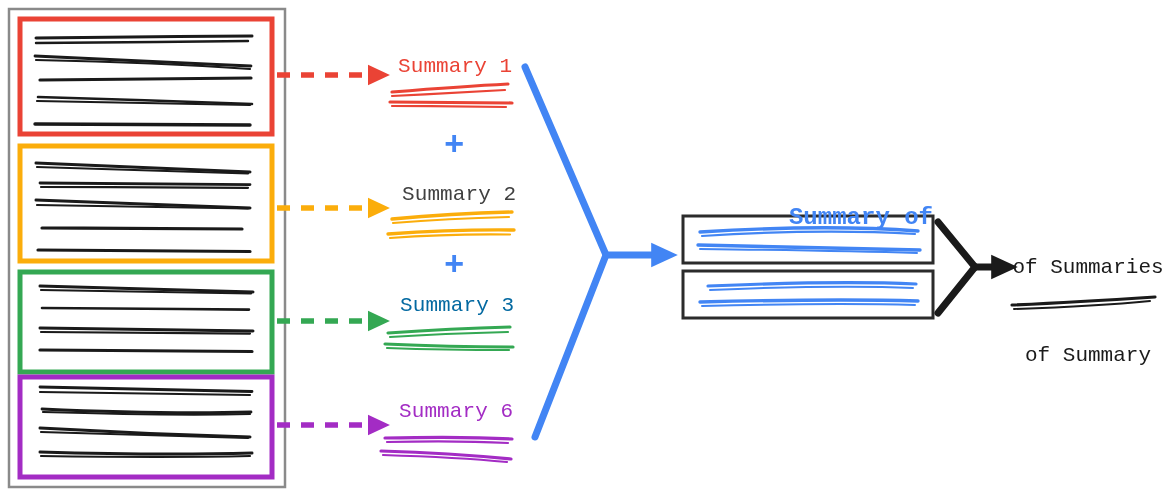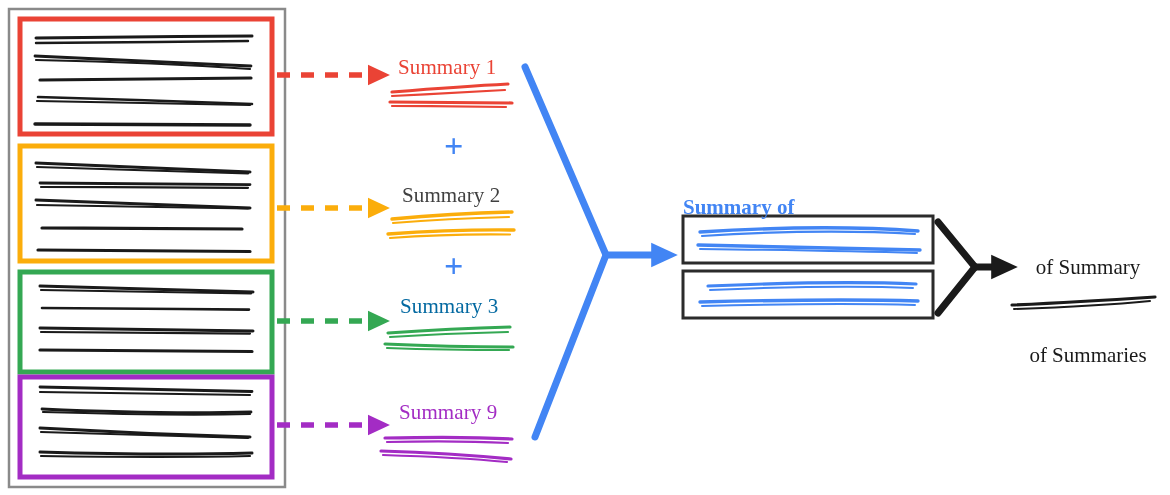--- a/index.html
+++ b/index.html
@@ -20,33 +20,33 @@
   }
   #canvas svg.layer {
     position: absolute;
     left: 0;
     top: 0;
     width: 1170px;
     height: 495px;
   }
   .label {
     position: absolute;
-    font-family: Liberation Serif, serif;
+    font-family: Liberation Mono, monospace;
     white-space: pre;
     line-height: 1.18;
   }
   .summary-label {
     font-size: 21px;
     font-weight: 400;
     letter-spacing: 0.1px;
   }
   .sos-title {
-    font-size: 21px;
+    font-size: 24px;
     font-weight: 700;
-    text-align: left;
+    text-align: right;
     line-height: 1.32;
   }
   .final-title {
     font-size: 21px;
     font-weight: 400;
     text-align: center;
     line-height: 1.4;
     color: #1a1a1a;
   }
 </style>
@@ -192,28 +192,28 @@
       <path d="M1014 309 C1060 307.5 1110 305 1150 301" stroke-width="2.0"></path>
     </g>
   </svg>
 
   <div class="label summary-label" style="left: 398px; top: 55px; color: rgb(234, 67, 53);">Summary 1</div>
 
   <div class="label summary-label" style="left: 402px; top: 183px; color: #404040;">Summary 2</div>
 
   <div class="label summary-label" style="left: 400px; top: 294px; color: #0369a1;">Summary 3</div>
 
-  <div class="label summary-label" style="left: 399px; top: 400px; color: rgb(163, 44, 196);">Summary 9</div>
+  <div class="label summary-label" style="left: 399px; top: 400px; color: rgb(163, 44, 196);">Summary 6</div>
 
   <div class="label" style="left: 444px; top: 126px; font-size: 34px; font-weight: 700; color: rgb(66, 133, 244);">+</div>
 
   <div class="label" style="left: 444px; top: 246px; font-size: 34px; font-weight: 700; color: rgb(66, 133, 244);">+</div>
 
   <div class="label sos-title" style="left: 683px; top: 139px; width: 250px; color: rgb(66, 133, 244);">
     <div>Summary of</div>
   </div>
 
   <div class="label final-title" style="left: 1008px; top: 194px; width: 160px; color: rgb(26, 26, 26);">
+    <div>of Summaries</div>
     <div>of Summary</div>
-    <div>of Summaries</div>
   </div>
 
 </div>
 
 </body></html>

